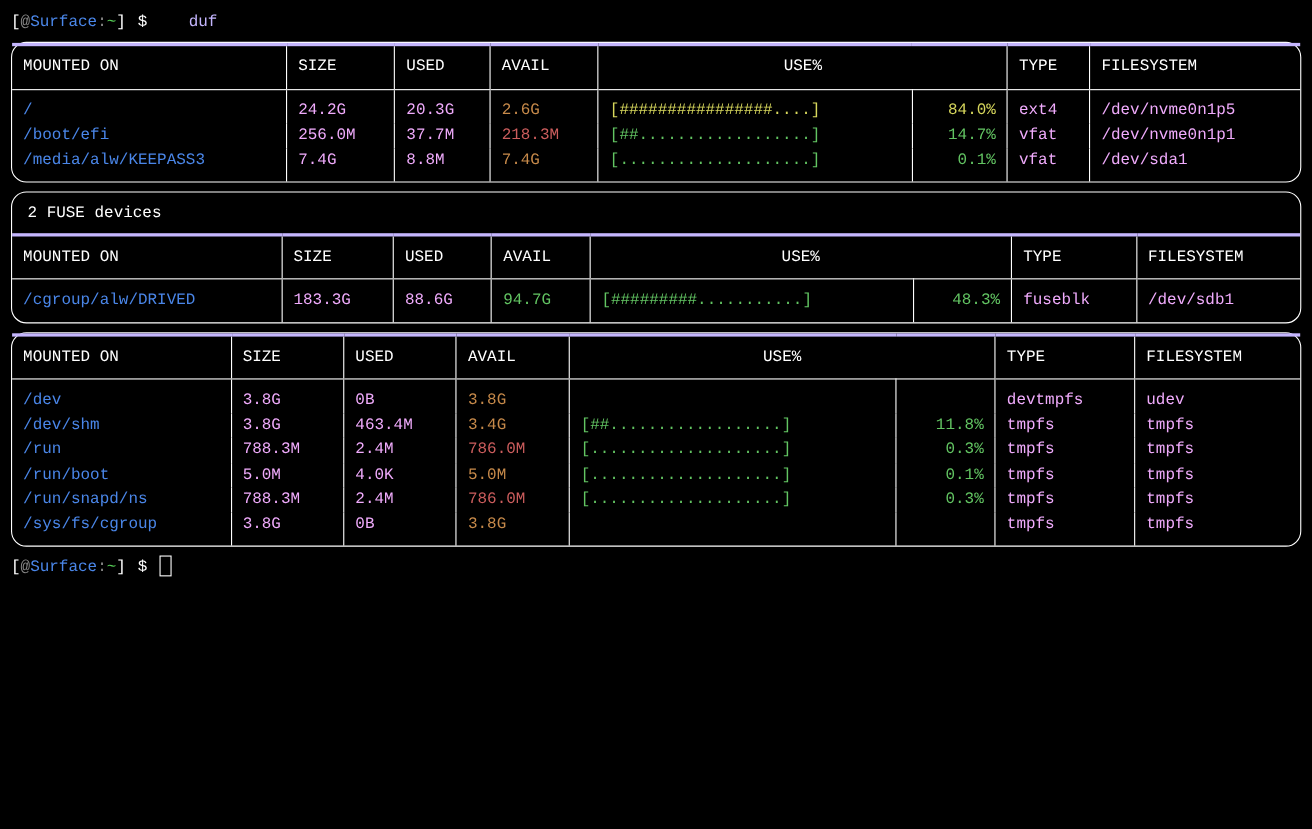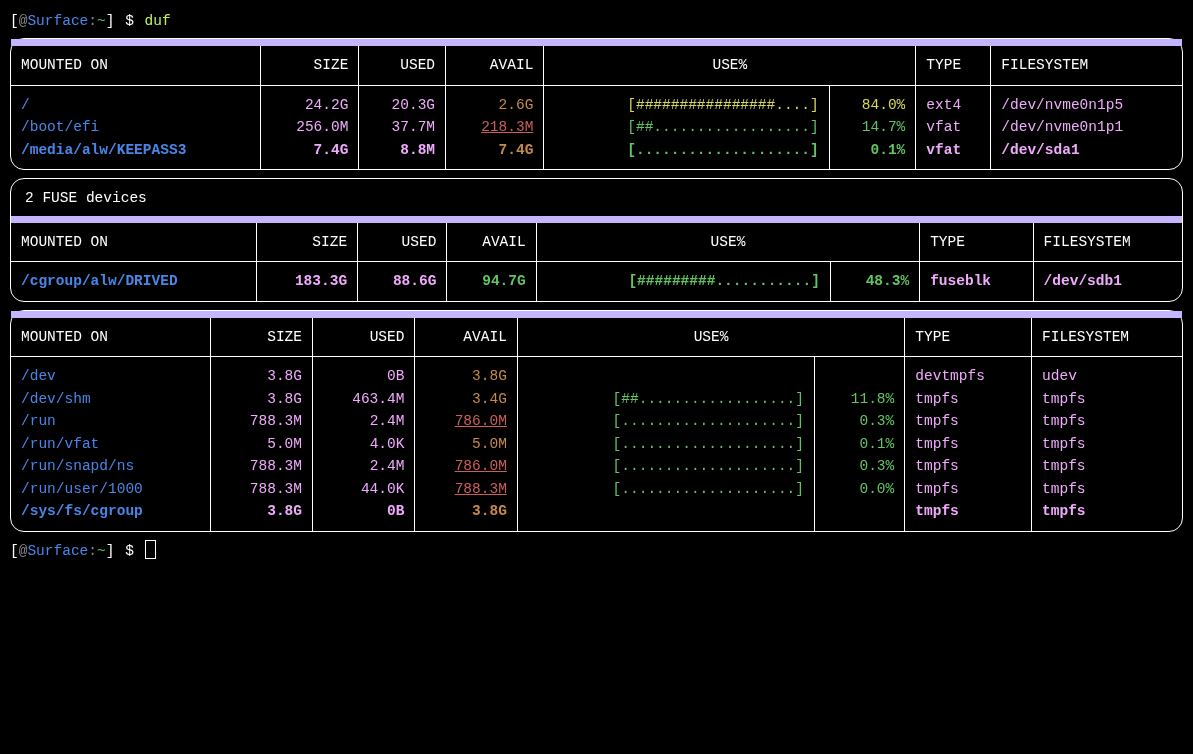--- a/index.html
+++ b/index.html
@@ -11,61 +11,61 @@
     padding: 10px;
     line-height: 1.55;
   }
   .prompt-line { margin-bottom: 6px; }
   .br { color: #fff; } 
   .at { color: #888; }
   .host { color: #4a86e8; }
   .colon { color: #888; }
   .tilde { color: #55cc55; }
   .dollar { color: #fff; margin: 0 2px; }
-  .cmd { color: #bef264; }
+  .cmd { color: #c4b5fd; margin-left: 27px; }
   .cursor {
     display: inline-block;
     width: 9px;
     height: 17px;
     border: 1px solid #fff;
     vertical-align: text-bottom;
   }
   .section {
     border: 1px solid #fff;
     border-radius: 14px 14px 0 0;
     margin-bottom: 8px;
   }
   .section-title {
     padding: 8px 14px 6px;
   }
   table {
     border-collapse: collapse;
     width: 100%;
   }
   thead th {
-    border-top: 7px solid #c4b5fd;
+    border-top: 3px solid #c4b5fd;
     border-bottom: 1px solid #fff;
     font-weight: normal;
     padding: 8px 10px;
     margin-top: 20px;
   }
   thead th, tbody td {
     border-left: 1px solid #fff;
   }
   thead th:first-child, tbody td:first-child { border-left: none; }
   tbody td { padding: 0 10px; }
   tbody tr:first-child td { padding-top: 8px; }
-  tbody tr:last-child td { padding-bottom: 8px; font-weight: bold; }
+  tbody tr:last-child td { padding-bottom: 8px; }
   .section { border-bottom-left-radius: 14px; border-bottom-right-radius: 14px; }
   .left { text-align: left; }
-  .right { text-align: right; }
+  .right { text-align: left; }
   .center { text-align: center; }
   .blue { color: #4a86e8; }
   .orange { color: #c78a4a; }
-  .red { color: #cc5d5d; text-decoration: underline; }
+  .red { color: #cc5d5d; }
   .green { color: #62c462; }
   .yellow { color: #d7d75c; }
   .white { color: #f0abfc; }
   .usecell { white-space: pre; font-family: "Courier New", monospace; }
   .pctcell { text-align: right; }
 </style>
 </head>
 <body>
 
 <div class="prompt-line">
@@ -188,46 +188,36 @@
             <td class="left blue">/run</td>
             <td class="right white">788.3M</td>
             <td class="right white">2.4M</td>
             <td class="right red">786.0M</td>
             <td class="usecell right green">[....................]</td>
             <td class="pctcell green">0.3%</td>
             <td class="left white">tmpfs</td>
             <td class="left white">tmpfs</td>
           </tr>
           <tr>
-            <td class="left blue">/run/vfat</td>
+            <td class="left blue">/run/boot</td>
             <td class="right white">5.0M</td>
             <td class="right white">4.0K</td>
             <td class="right orange">5.0M</td>
             <td class="usecell right green">[....................]</td>
             <td class="pctcell green">0.1%</td>
             <td class="left white">tmpfs</td>
             <td class="left white">tmpfs</td>
           </tr>
           <tr>
             <td class="left blue">/run/snapd/ns</td>
             <td class="right white">788.3M</td>
             <td class="right white">2.4M</td>
             <td class="right red">786.0M</td>
             <td class="usecell right green">[....................]</td>
             <td class="pctcell green">0.3%</td>
-            <td class="left white">tmpfs</td>
-            <td class="left white">tmpfs</td>
-          </tr>
-          <tr>
-            <td class="left blue">/run/user/1000</td>
-            <td class="right white">788.3M</td>
-            <td class="right white">44.0K</td>
-            <td class="right red">788.3M</td>
-            <td class="usecell right green">[....................]</td>
-            <td class="pctcell green">0.0%</td>
             <td class="left white">tmpfs</td>
             <td class="left white">tmpfs</td>
           </tr>
           <tr>
             <td class="left blue">/sys/fs/cgroup</td>
             <td class="right white">3.8G</td>
             <td class="right white">0B</td>
             <td class="right orange">3.8G</td>
             <td class="usecell right "></td>
             <td class="pctcell "></td>

